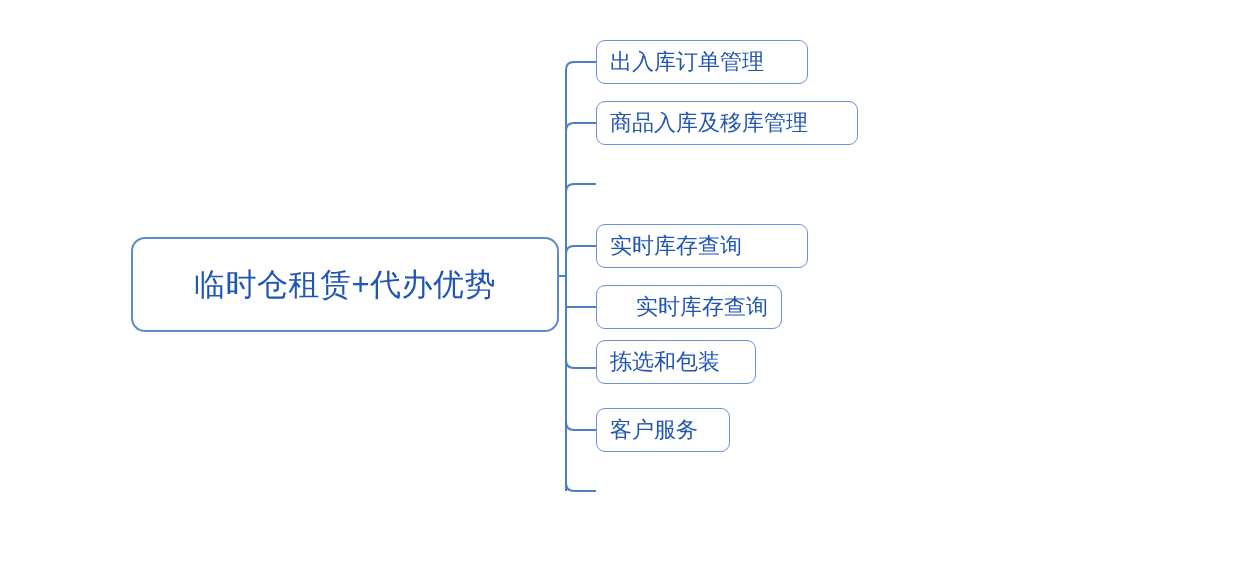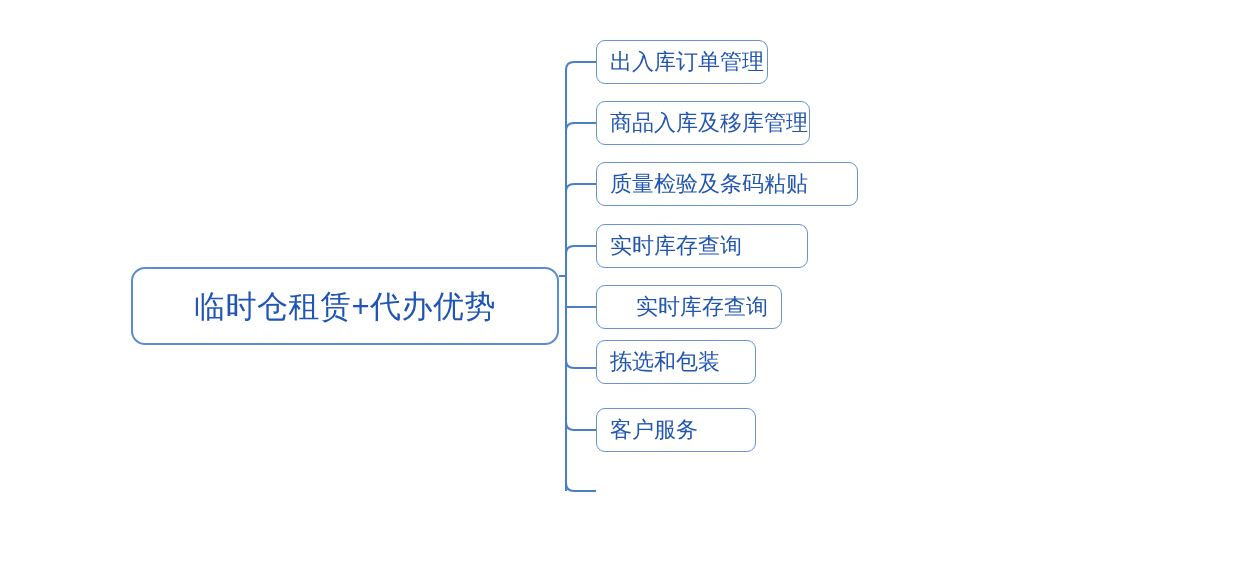--- a/index.html
+++ b/index.html
@@ -32,29 +32,28 @@
     height: 576px;
     pointer-events: none;
   }
 
   
   .root-node {
     position: absolute;
     left: 131px;
     top: 237px;
     width: 428px;
-    height: 78px;
+    height: 95px;
     box-sizing: border-box;
     border: 2px solid #5b8bd0;
     border-radius: 14px;
     background: #ffffff;
     display: flex;
     align-items: center;
     justify-content: center;
-    margin-top: 30px;
   }
   .root-label {
     font-size: 31px;
     line-height: 1;
     color: #1f55b5;
     letter-spacing: 0.5px;
     white-space: nowrap;
   }
 
   
@@ -97,35 +96,32 @@
       <path d="M 566 360 Q 566 368 574 368 L 596 368"></path>
       <path d="M 566 422 Q 566 430 574 430 L 596 430"></path>
       <path d="M 566 483 Q 566 491 574 491 L 596 491"></path>
     </g>
   </svg>
 
   <div class="root-node">
     <span class="root-label">临时仓租赁+代办优势</span>
   </div>
 
-  <div class="child-node" style="top: 40px; width: 172px;">
+  <div class="child-node" style="top: 40px; width: 212px;">
     <span class="child-label">出入库订单管理</span>
   </div>
-  <div class="child-node" style="top: 101px; width: 214px;">
+  <div class="child-node" style="top: 101px; width: 262px;">
     <span class="child-label">商品入库及移库管理</span>
-  </div>
-  <div class="child-node" style="top: 162px; width: 262px;">
-    <span class="child-label">质量检验及条码粘贴</span>
   </div>
   <div class="child-node" style="top: 224px; width: 212px;">
     <span class="child-label">实时库存查询</span>
   </div>
   <div class="child-node" style="top: 285px; width: 186px; justify-content: flex-end;">
     <span class="child-label">实时库存查询</span>
   </div>
   <div class="child-node" style="top: 340px; width: 160px;">
     <span class="child-label">拣选和包装</span>
   </div>
-  <div class="child-node" style="top: 408px; width: 160px;">
+  <div class="child-node" style="top: 408px; width: 134px;">
     <span class="child-label">客户服务</span>
   </div>
 
 </div>
 
 </body></html>

